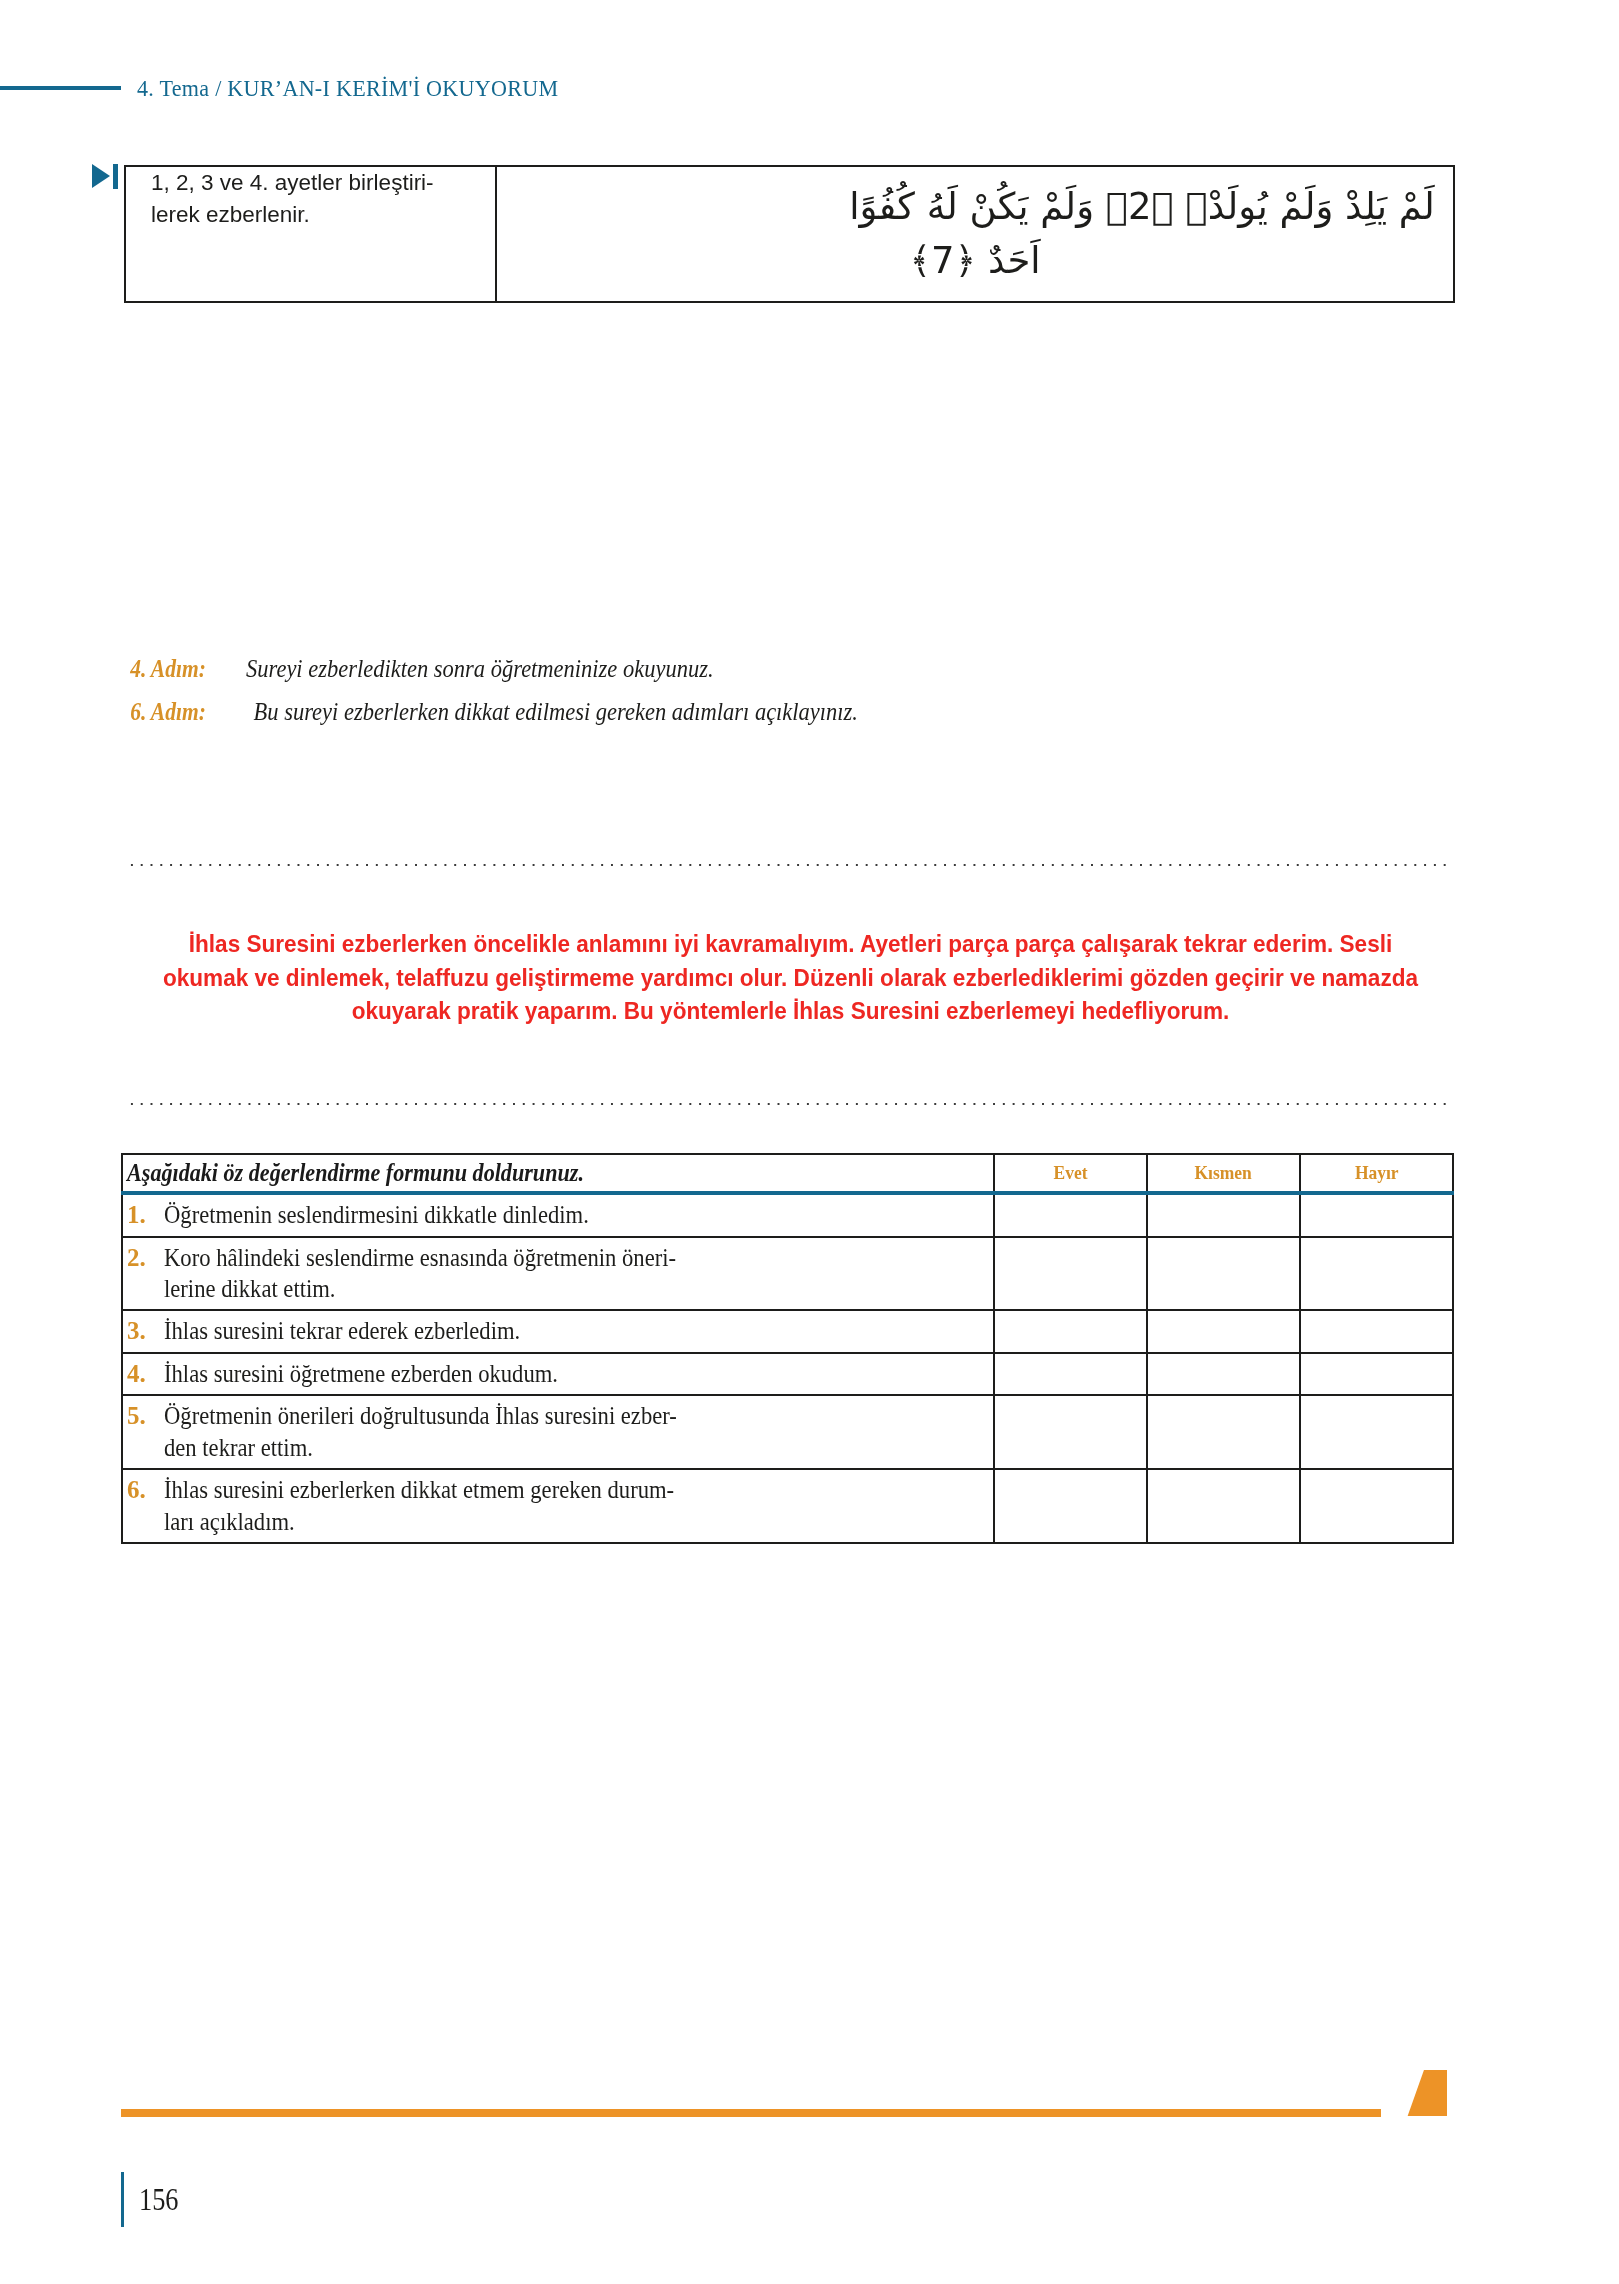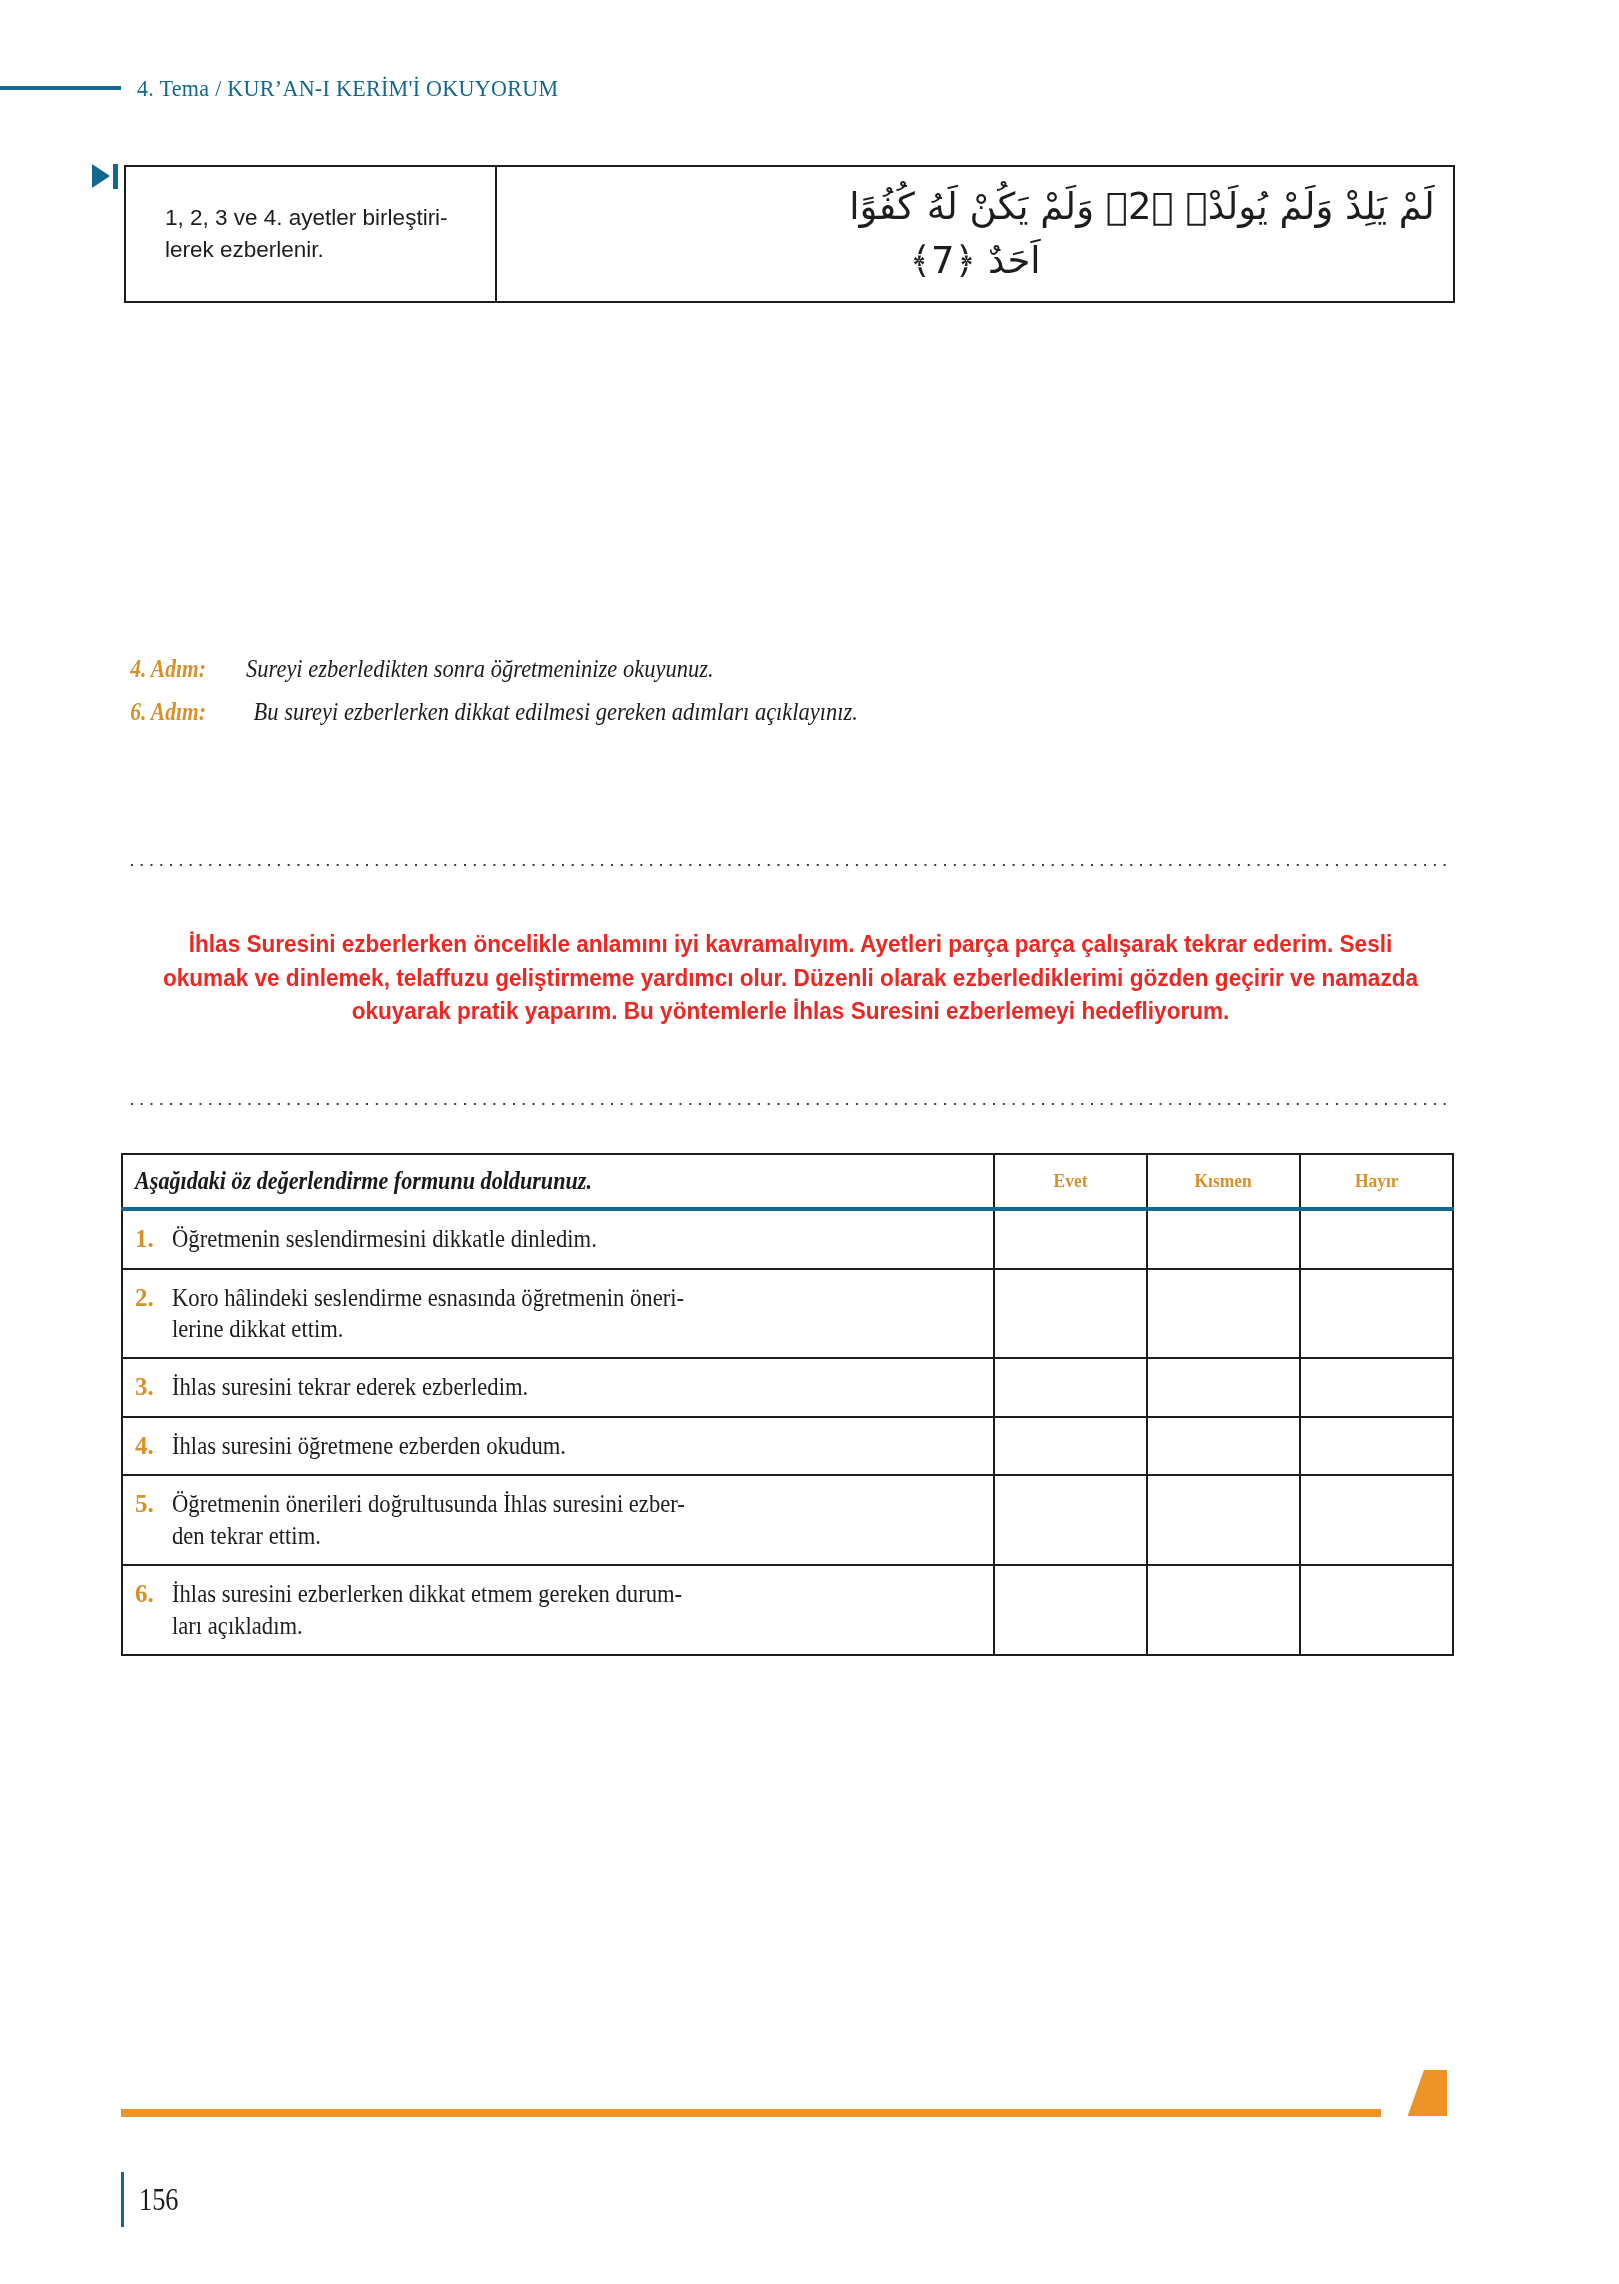--- a/index.html
+++ b/index.html
@@ -79,22 +79,22 @@
     border: 2.8px solid #1d1d1b;
     box-sizing: content-box;
     display: flex;
   }
   .ayet-left {
     width: 371px;
     flex: 0 0 371px;
     border-right: 2.8px solid #1d1d1b;
     box-sizing: border-box;
     display: flex;
-    align-items: center;
-    padding: 0 39px;
+    align-items: flex-start;
+    padding: 0 25px;
   }
   .ayet-left-text {
     font-family: "Liberation Sans", sans-serif;
     font-size: 22.5px;
     line-height: 1.42;
     color: #1d1d1b;
   }
   .ayet-right {
     flex: 1 1 auto;
     box-sizing: border-box;
@@ -182,21 +182,21 @@
     left: 121px;
     top: 1153px;
     width: 1330px;
     border-collapse: collapse;
     table-layout: fixed;
   }
   .assess-table td, .assess-table th {
     border: 2.1px solid #1d1d1b;
     box-sizing: border-box;
     vertical-align: middle;
-    padding: 12px;
+    padding: 4px;
   }
   .assess-table .col-q   { width: 872px; }
   .assess-table .col-opt { width: 153px; }
 
   .hdr-q {
     padding: 24px 21px 24px 21px;
     font-size: 24.6px;
     font-style: italic;
     font-weight: bold;
     text-align: left;

